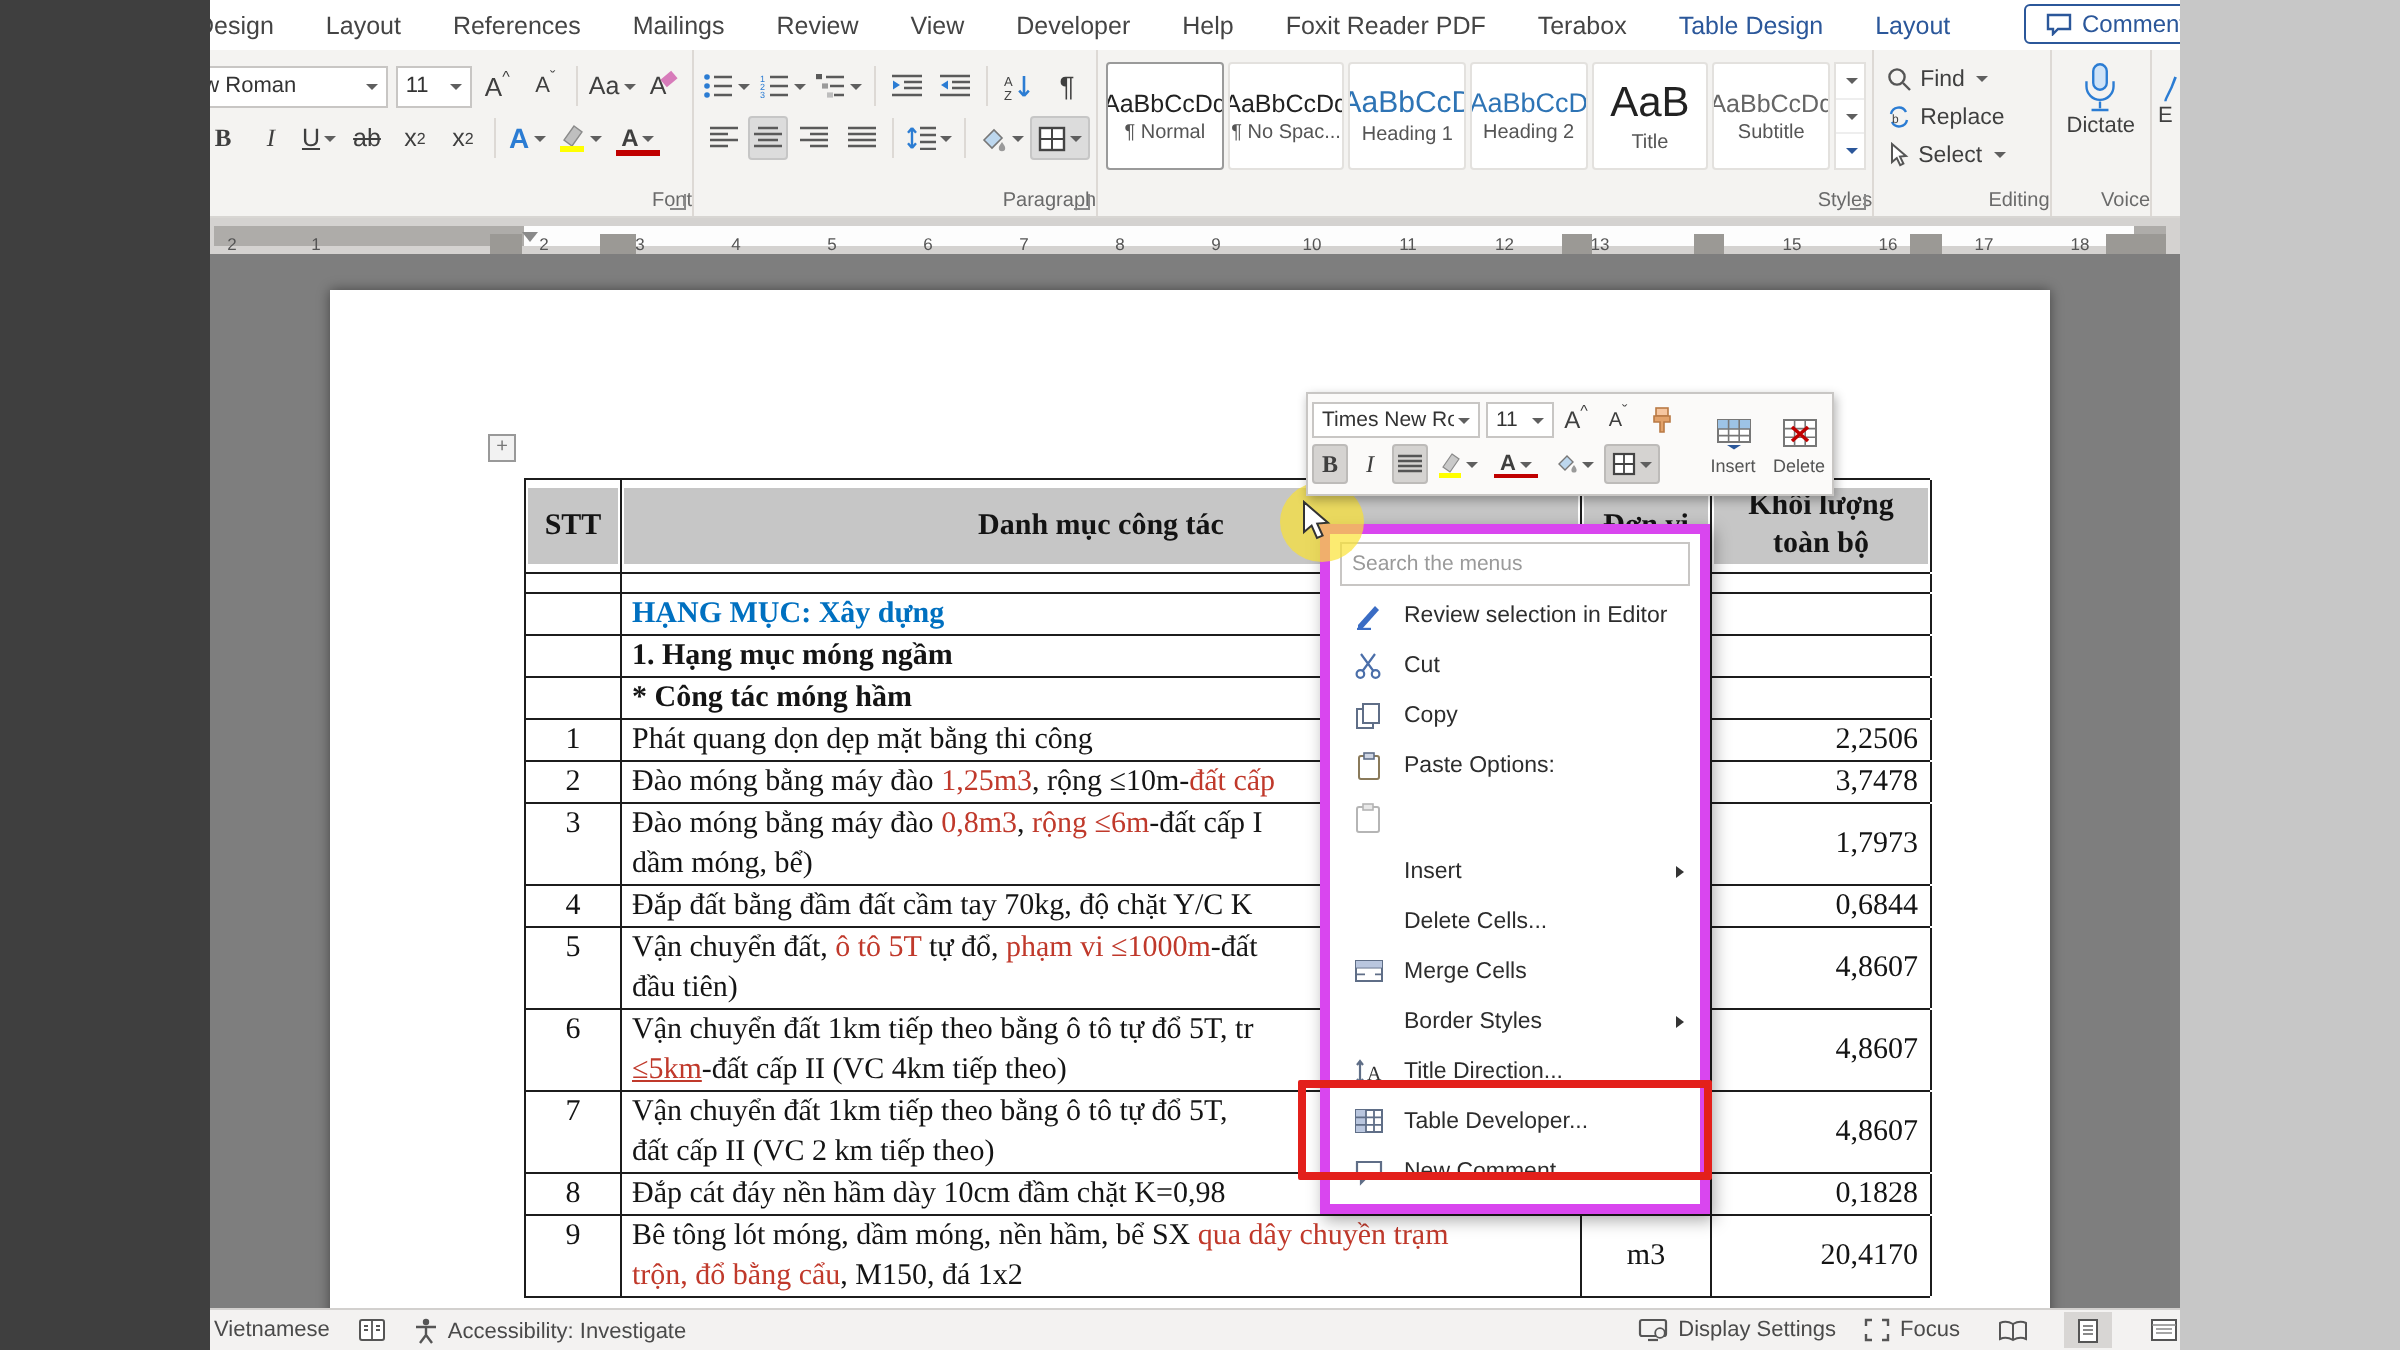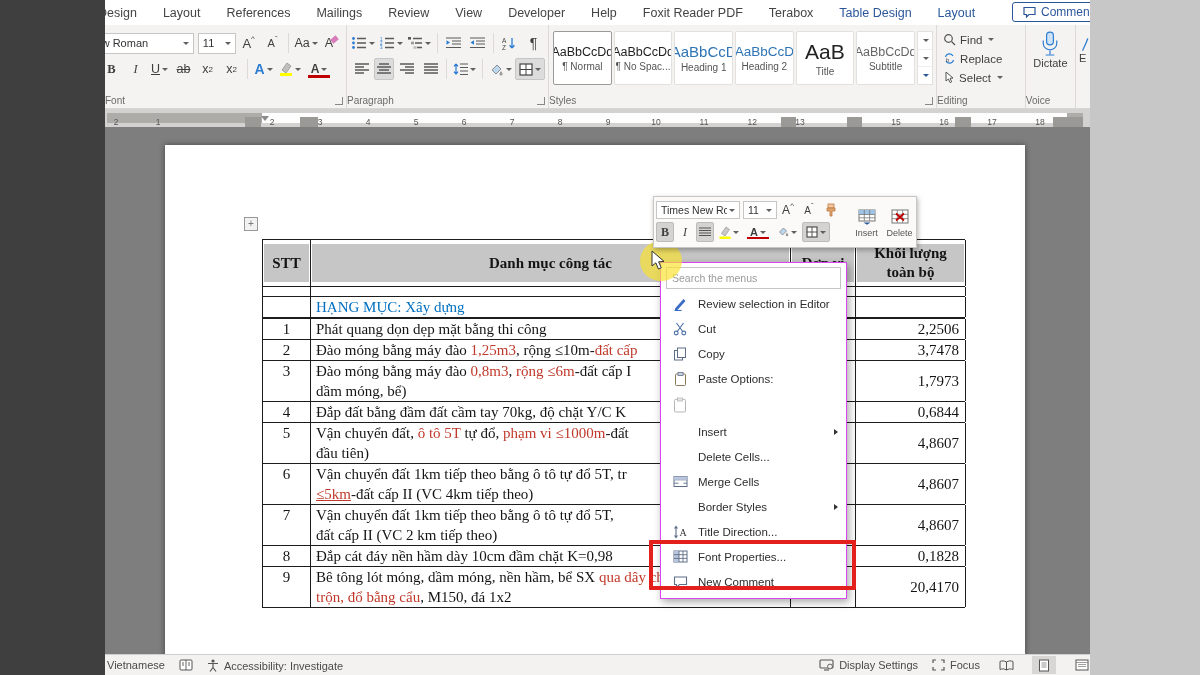--- a/index.html
+++ b/index.html
@@ -13,21 +13,21 @@
   .tabrow{height:25px;background:#fff;display:flex;align-items:center;font-size:12.5px;color:#444;position:relative;flex:none;}
   .tab{padding:0 13px;height:100%;display:flex;align-items:center;cursor:default;white-space:nowrap;}
   .tab.ctx{color:#2b579a;}
   .tab.first{margin-left:-20px;}
   .comment-btn{position:absolute;right:-14px;top:2px;height:20px;display:flex;align-items:center;gap:5px;
                border:1px solid #2b579a;border-radius:3px;background:#fff;color:#2b579a;font-size:12px;padding:0 10px;}
   
   .ribbon{height:83px;background:#f4f3f1;border-bottom:1px solid #d8d6d3;display:flex;flex:none;position:relative;}
   .rgroup{position:relative;border-right:1px solid #ddd9d5;display:flex;flex-direction:column;padding:5px 3px 0 3px;box-sizing:border-box;}
   .rrow{display:flex;align-items:center;height:26px;gap:1px;}
-  .rlabel{position:absolute;bottom:2px;left:0;right:0;text-align:left;font-size:10px;color:#6a6a6a;}
+  .rlabel{position:absolute;bottom:2px;left:0;right:0;text-align:right;font-size:10px;color:#6a6a6a;}
   .launcher{position:absolute;bottom:3px;right:3px;width:7px;height:7px;border-right:1.4px solid #888;border-bottom:1.4px solid #888;}
   .rbtn{min-width:19px;height:22px;display:flex;align-items:center;justify-content:center;border-radius:2px;
         color:#3f3f3f;font-size:12.5px;padding:0 2px;position:relative;}
   .rbtn.active{background:#dcdcdc;border:1px solid #c6c6c6;box-sizing:border-box;}
   .car{width:0;height:0;border-left:3px solid transparent;border-right:3px solid transparent;border-top:3.5px solid #5f5f5f;margin-left:2px;flex:none;}
   .vsep{width:1px;height:20px;background:#ddd9d5;margin:0 3px;}
   .combo{height:21px;border:1px solid #c8c6c4;background:#fff;display:flex;align-items:center;padding:0 4px;font-size:11px;color:#333;overflow:hidden;box-sizing:border-box;}
   .combo .combo-txt{white-space:nowrap;overflow:hidden;flex:1;}
   .ubar{position:absolute;left:3px;right:3px;bottom:2px;height:3px;}
   .supmark{font-size:8px;margin-top:-9px;color:#3f3f3f;}
@@ -59,21 +59,21 @@
   .tc{border-right:1px solid #1c1c1c;box-sizing:border-box;line-height:20px;overflow:hidden;}
   .c1{width:48px;text-align:center;flex:none;}
   .c2{width:480px;padding:0 5px;flex:none;}
   .c3{width:65px;text-align:center;flex:none;}
   .c4{width:110px;text-align:right;padding:0 6px;flex:none;}
   .trow.hd{height:46px;}
   .trow.hd .tc{padding:0;}
   .band{background:#c6c6c6;height:38px;margin:4px 1px;display:flex;flex-direction:column;align-items:center;justify-content:center;
         font-weight:bold;line-height:19px;text-align:center;}
   .trow.empty{height:9px;}
-  .sect{font-weight:normal;white-space:nowrap;}
+  .sect{font-weight:bold;white-space:nowrap;}
   .sect.blue{color:#0070c0;}
   .tline{white-space:nowrap;}
   .red{color:#c0392b;}
   .undl{text-decoration:underline;}
   
   .statusbar{height:20px;background:#f3f2f1;border-top:1px solid #d2d0ce;display:flex;align-items:center;
              font-size:11px;color:#4a4a4a;padding:0 6px;gap:14px;flex:none;}
   .sb-item{display:flex;align-items:flex-end;gap:5px;white-space:nowrap;}
   .sb-right{margin-left:auto;display:flex;align-items:center;gap:14px;}
   .viewbtn{width:24px;height:18px;display:flex;align-items:center;justify-content:center;}
@@ -81,21 +81,21 @@
   
   .minibar{position:absolute;left:653px;top:196px;width:262px;height:50px;background:#fbfaf9;border:1px solid #c8c6c4;
            box-shadow:1px 2px 5px rgba(0,0,0,.3);display:flex;z-index:30;}
   .mb-main{flex:1;display:flex;flex-direction:column;padding:2px;}
   .mb-row{display:flex;align-items:center;height:22px;gap:1px;}
   .mbtn{min-width:18px;height:20px;display:flex;align-items:center;justify-content:center;font-size:12px;color:#3f3f3f;border-radius:2px;padding:0 1px;position:relative;}
   .mbtn.active{background:#d5d3d1;border:1px solid #bdbbb9;box-sizing:border-box;}
   .mb-col{width:33px;display:flex;flex-direction:column;align-items:center;justify-content:center;padding-top:2px;}
   .mb-col .lab{font-size:9px;color:#555;margin-top:3px;}
   
-  .ctxmenu{position:absolute;left:660px;top:262px;width:185px;background:#fff;border:1px solid #d946ef;
+  .ctxmenu{position:absolute;left:660px;top:262px;width:185px;background:#fff;border:5px solid #d946ef;
            box-shadow:2px 3px 8px rgba(0,0,0,.35);z-index:20;padding-bottom:4px;}
   .ctx-search{margin:4px 5px 2px 5px;height:20px;border:1px solid #c8c6c4;display:flex;align-items:center;padding:0 5px;
               font-size:10.5px;color:#9a9a9a;background:#fff;}
   .mi{height:25px;display:flex;align-items:center;font-size:11.5px;color:#2d2d2d;position:relative;padding-left:10px;}
   .mi-ic{width:18px;display:flex;align-items:center;justify-content:center;flex:none;}
   .mi-label{margin-left:9px;white-space:nowrap;}
   .mi-label.bold{font-weight:normal;}
   .mi-arrow{position:absolute;right:8px;width:0;height:0;border-top:3.5px solid transparent;border-bottom:3.5px solid transparent;border-left:4px solid #333;}
   .mi.paste-row{height:28px;}
   
@@ -440,20 +440,27 @@
               <div class="tc c4"></div>
             </div>
             <div class="trow">
               <div class="tc c1"></div>
               <div class="tc c2"><span class="sect blue">HẠNG MỤC: Xây dựng</span></div>
               <div class="tc c3"></div>
               <div class="tc c4"></div>
             </div>
             <div class="trow">
               <div class="tc c1"></div>
+              <div class="tc c2"><span class="sect">1. Hạng mục móng ngầm</span></div>
+              <div class="tc c3"></div>
+              <div class="tc c4"></div>
+            </div>
+            <div class="trow">
+              <div class="tc c1"></div>
+              <div class="tc c2"><span class="sect">* Công tác móng hầm</span></div>
               <div class="tc c3"></div>
               <div class="tc c4"></div>
             </div>
             <div class="trow">
               <div class="tc c1">1</div>
               <div class="tc c2">
                 <div class="tline"><span>Phát quang dọn dẹp mặt bằng thi công</span></div>
               </div>
               <div class="tc c3" style="display: flex; align-items: center; justify-content: center;"></div>
               <div class="tc c4" style="display: flex; align-items: center; justify-content: flex-end;">2,2506</div>
@@ -751,21 +758,21 @@
           <span class="mi-label">Title Direction...</span>
         </div>
         <div class="mi">
           <span class="mi-ic">
             <svg width="15" height="13" viewBox="0 0 15 13">
               <rect x="1" y="1" width="13" height="11" fill="#fff" stroke="#5f6e87"></rect>
               <rect x="1" y="1" width="5" height="11" fill="#b9c6de"></rect>
               <path d="M1 4.7h13M1 8.4h13M6 1v11M10 1v11" stroke="#5f6e87" stroke-width=".9"></path>
             </svg>
           </span>
-          <span class="mi-label">Font Properties...</span>
+          <span class="mi-label">Table Developer...</span>
         </div>
         <div class="mi">
           <span class="mi-ic">
             <svg width="15" height="14" viewBox="0 0 15 14">
               <path d="M1.5 2h12v7.5H6.5L3.5 12.5V9.5h-2z" fill="#fff" stroke="#5f6e87" stroke-width="1.1"></path>
             </svg>
           </span>
           <span class="mi-label">New Comment</span>
         </div>
       </div>

